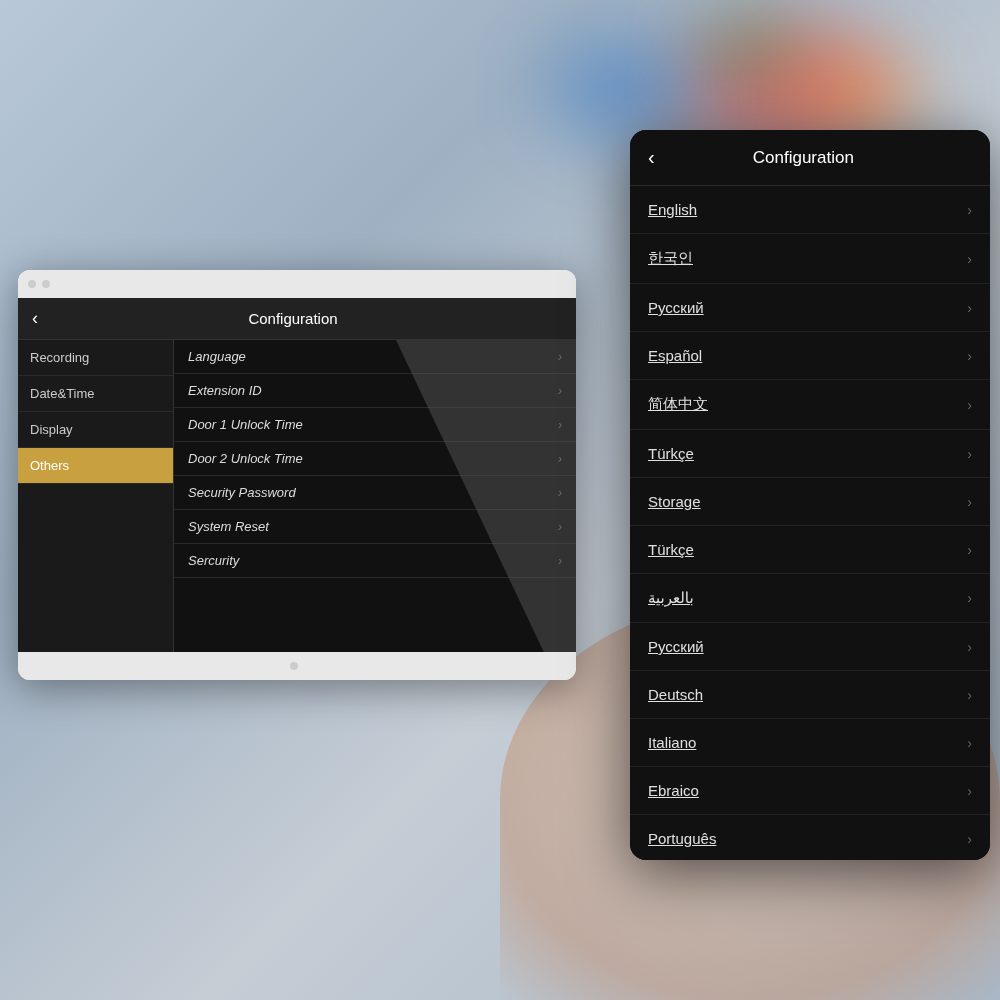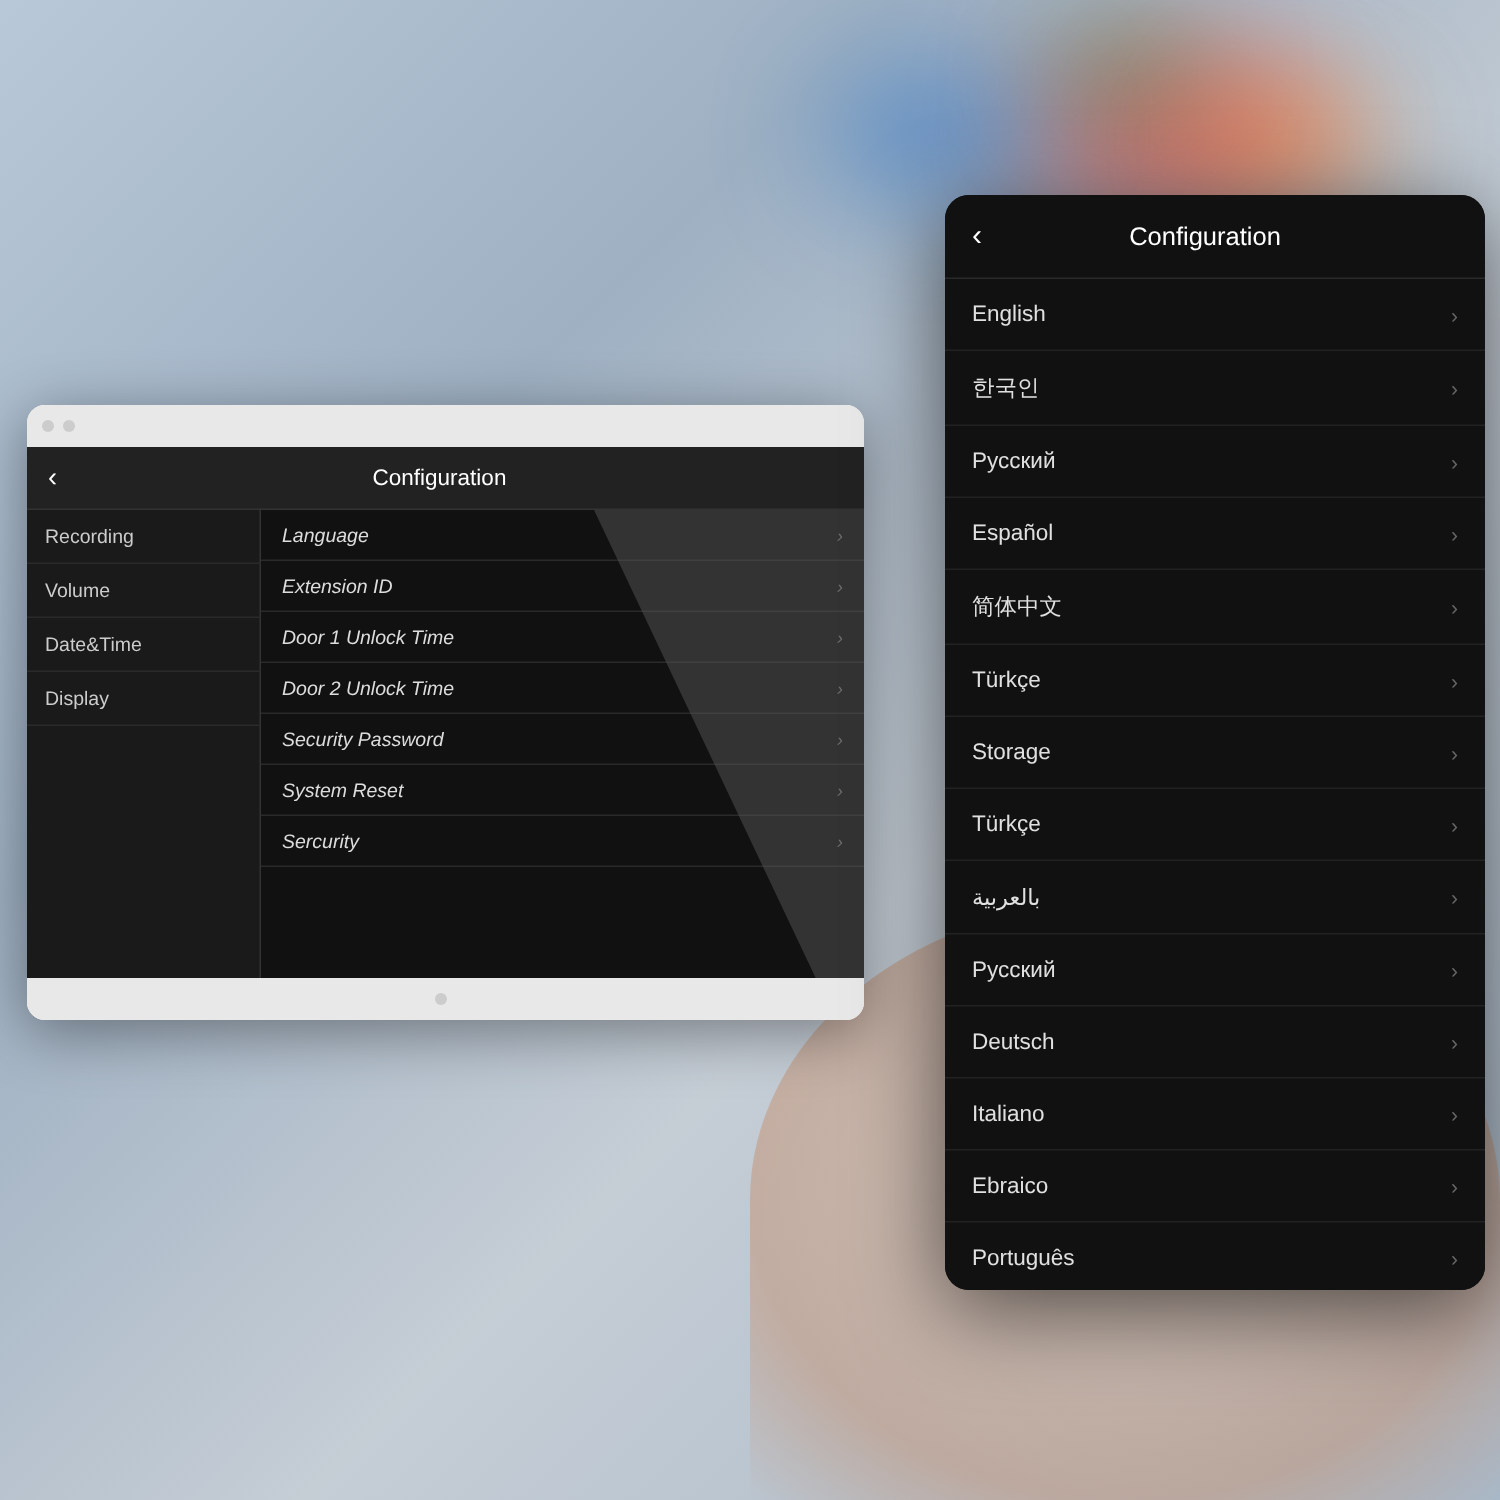--- a/index.html
+++ b/index.html
@@ -221,20 +221,21 @@
       align-items: center;
       justify-content: space-between;
       padding: 15px 18px;
       border-bottom: 1px solid #222;
       cursor: pointer;
     }
 
     .phone-list-label {
       color: #e0e0e0;
       font-size: 15px;
+      text-decoration: underline;
     }
 
     .phone-chevron {
       color: #666;
       font-size: 14px;
     }
 
     
     .hand-bg {
       position: absolute;
@@ -275,23 +276,23 @@
   <div class="device-screen">
 
     <div class="config-header">
       <span class="back-btn">‹</span>
       <span class="config-title">Configuration</span>
     </div>
     <div class="config-body">
 
       <div class="sidebar" id="device-sidebar">
           <div class="sidebar-item">Recording</div>
-          <div class="sidebar-item">Volume</div>
           <div class="sidebar-item">Date&amp;Time</div>
           <div class="sidebar-item">Display</div>
+          <div class="sidebar-item active">Others</div>
         </div>
 
       <div class="main-content" id="device-menu">
         <div class="triangle-overlay"></div>
       <div class="menu-item">
     <span class="menu-item-label">Language</span>
     <span class="menu-chevron">›</span>
   </div>
           <div class="menu-item">
     <span class="menu-item-label">Extension ID</span>

